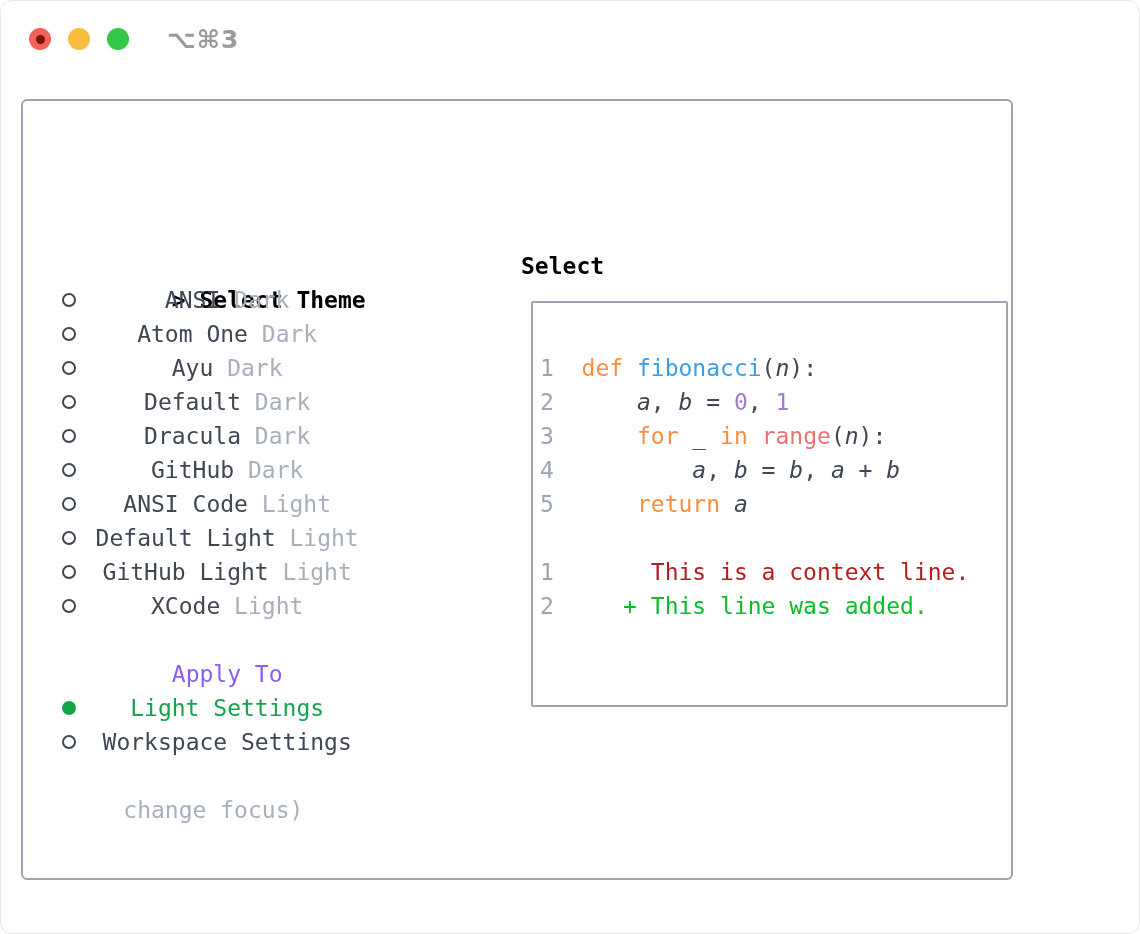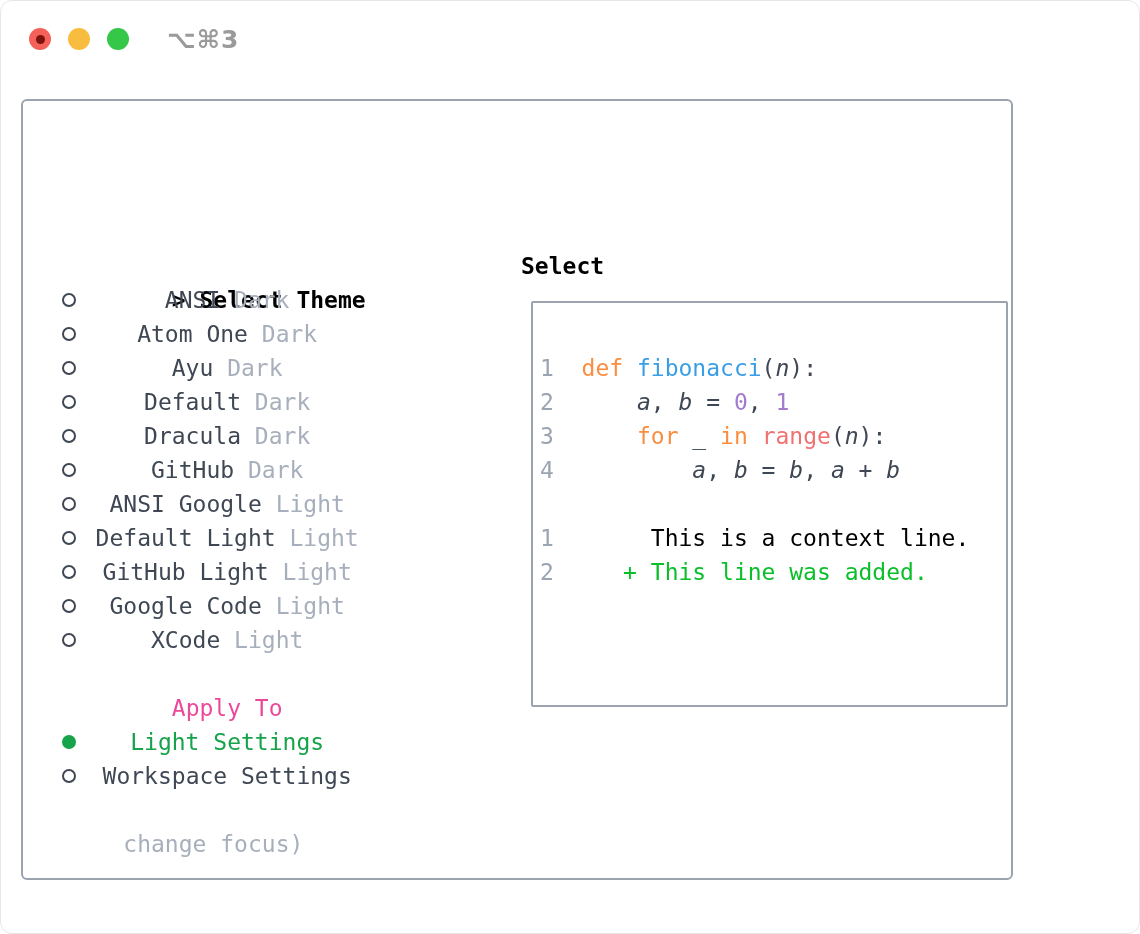--- a/index.html
+++ b/index.html
@@ -26,21 +26,21 @@
     border:2px solid var(--border);border-radius:6px;box-sizing:border-box;
   }
   
   .left-col{
     position:absolute;left:38px;top:148px;font-size:23px;line-height:34px;
     color:var(--code);
   }
   .row{height:34px;white-space:pre;position:relative;text-align:center;}
   .hdr{font-weight:bold;color:#000;}
   .hdr .hdr-title{margin-left:13.85px;}
-  .subhdr{color:#ec4899;padding-left:27.7px;}
+  .subhdr{color:#8b5cf6;padding-left:27.7px;}
   .item-row{padding-left:27.7px;cursor:default;}
   .radio{
     position:absolute;left:1px;top:50%;width:14px;height:14px;margin-top:-7px;
     border-radius:50%;box-sizing:border-box;
   }
   .radio.off{border:2px solid var(--code);}
   .radio.on{background:var(--green);}
   .sel{color:var(--green);}
   .tag{color:var(--muted);}
   .help-line{color:var(--muted);}
@@ -78,24 +78,23 @@
         <span>&gt;</span><span class="hdr-title">Select Theme</span>
       </div>
 
       <div id="theme-list">
           <div class="row item-row"><span class="radio off"></span><span>ANSI</span><span class="tag"> Dark</span></div>
           <div class="row item-row"><span class="radio off"></span><span>Atom One</span><span class="tag"> Dark</span></div>
           <div class="row item-row"><span class="radio off"></span><span>Ayu</span><span class="tag"> Dark</span></div>
           <div class="row item-row"><span class="radio off"></span><span>Default</span><span class="tag"> Dark</span></div>
           <div class="row item-row"><span class="radio off"></span><span>Dracula</span><span class="tag"> Dark</span></div>
           <div class="row item-row"><span class="radio off"></span><span>GitHub</span><span class="tag"> Dark</span></div>
-          <div class="row item-row"><span class="radio off"></span><span>ANSI Google</span><span class="tag"> Light</span></div>
+          <div class="row item-row"><span class="radio off"></span><span>ANSI Code</span><span class="tag"> Light</span></div>
           <div class="row item-row"><span class="radio off"></span><span>Default Light</span><span class="tag"> Light</span></div>
           <div class="row item-row"><span class="radio off"></span><span>GitHub Light</span><span class="tag"> Light</span></div>
-          <div class="row item-row"><span class="radio off"></span><span>Google Code</span><span class="tag"> Light</span></div>
           <div class="row item-row"><span class="radio off"></span><span>XCode</span><span class="tag"> Light</span></div>
         </div>
 
       <div class="row"></div>
 
       <div class="row subhdr">Apply To</div>
 
       <div id="apply-list">
           <div class="row item-row"><span class="radio on"></span><span class="sel">Light Settings</span></div>
           <div class="row item-row"><span class="radio off"></span><span>Workspace Settings</span></div>
@@ -108,19 +107,20 @@
         </div>
     </div>
 
     <div class="preview-title">Select</div>
 
     <div class="code-box" id="code-box">
         <div class="code-line"><span style="color: rgb(154, 164, 178);">1</span><span style="color: rgb(62, 71, 83);">  </span><span style="color: rgb(250, 141, 62);">def</span><span style="color: rgb(62, 71, 83);"> </span><span style="color: rgb(57, 158, 230);">fibonacci</span><span style="color: rgb(62, 71, 83);">(</span><span class="it" style="color: rgb(62, 71, 83);">n</span><span style="color: rgb(62, 71, 83);">):</span></div>
         <div class="code-line"><span style="color: rgb(154, 164, 178);">2</span><span style="color: rgb(62, 71, 83);">      </span><span class="it" style="color: rgb(62, 71, 83);">a</span><span style="color: rgb(62, 71, 83);">, </span><span class="it" style="color: rgb(62, 71, 83);">b</span><span style="color: rgb(62, 71, 83);"> = </span><span style="color: rgb(163, 122, 204);">0</span><span style="color: rgb(62, 71, 83);">, </span><span style="color: rgb(163, 122, 204);">1</span></div>
         <div class="code-line"><span style="color: rgb(154, 164, 178);">3</span><span style="color: rgb(62, 71, 83);">      </span><span style="color: rgb(250, 141, 62);">for</span><span style="color: rgb(62, 71, 83);"> </span><span style="color: rgb(62, 71, 83);">_</span><span style="color: rgb(62, 71, 83);"> </span><span style="color: rgb(250, 141, 62);">in</span><span style="color: rgb(62, 71, 83);"> </span><span style="color: rgb(240, 113, 113);">range</span><span style="color: rgb(62, 71, 83);">(</span><span class="it" style="color: rgb(62, 71, 83);">n</span><span style="color: rgb(62, 71, 83);">):</span></div>
         <div class="code-line"><span style="color: rgb(154, 164, 178);">4</span><span style="color: rgb(62, 71, 83);">          </span><span class="it" style="color: rgb(62, 71, 83);">a</span><span style="color: rgb(62, 71, 83);">, </span><span class="it" style="color: rgb(62, 71, 83);">b</span><span style="color: rgb(62, 71, 83);"> = </span><span class="it" style="color: rgb(62, 71, 83);">b</span><span style="color: rgb(62, 71, 83);">, </span><span class="it" style="color: rgb(62, 71, 83);">a</span><span style="color: rgb(62, 71, 83);"> + </span><span class="it" style="color: rgb(62, 71, 83);">b</span></div>
+        <div class="code-line"><span style="color: rgb(154, 164, 178);">5</span><span style="color: rgb(62, 71, 83);">      </span><span style="color: rgb(250, 141, 62);">return</span><span style="color: rgb(62, 71, 83);"> </span><span class="it" style="color: rgb(62, 71, 83);">a</span></div>
         <div class="code-line"></div>
-        <div class="code-line"><span style="color: rgb(154, 164, 178);">1</span><span style="color: rgb(62, 71, 83);">       </span><span style="color: #000000; text-align: right;">This is a context line.</span></div>
+        <div class="code-line"><span style="color: rgb(154, 164, 178);">1</span><span style="color: rgb(62, 71, 83);">       </span><span style="color: #b91c1c; text-align: right;">This is a context line.</span></div>
         <div class="code-line"><span style="color: rgb(154, 164, 178);">2</span><span style="color: rgb(62, 71, 83);">     </span><span style="color: rgb(10, 191, 41);">+ This line was added.</span></div>
       </div>
 
   </div>
 </div>
 
 </body></html>

